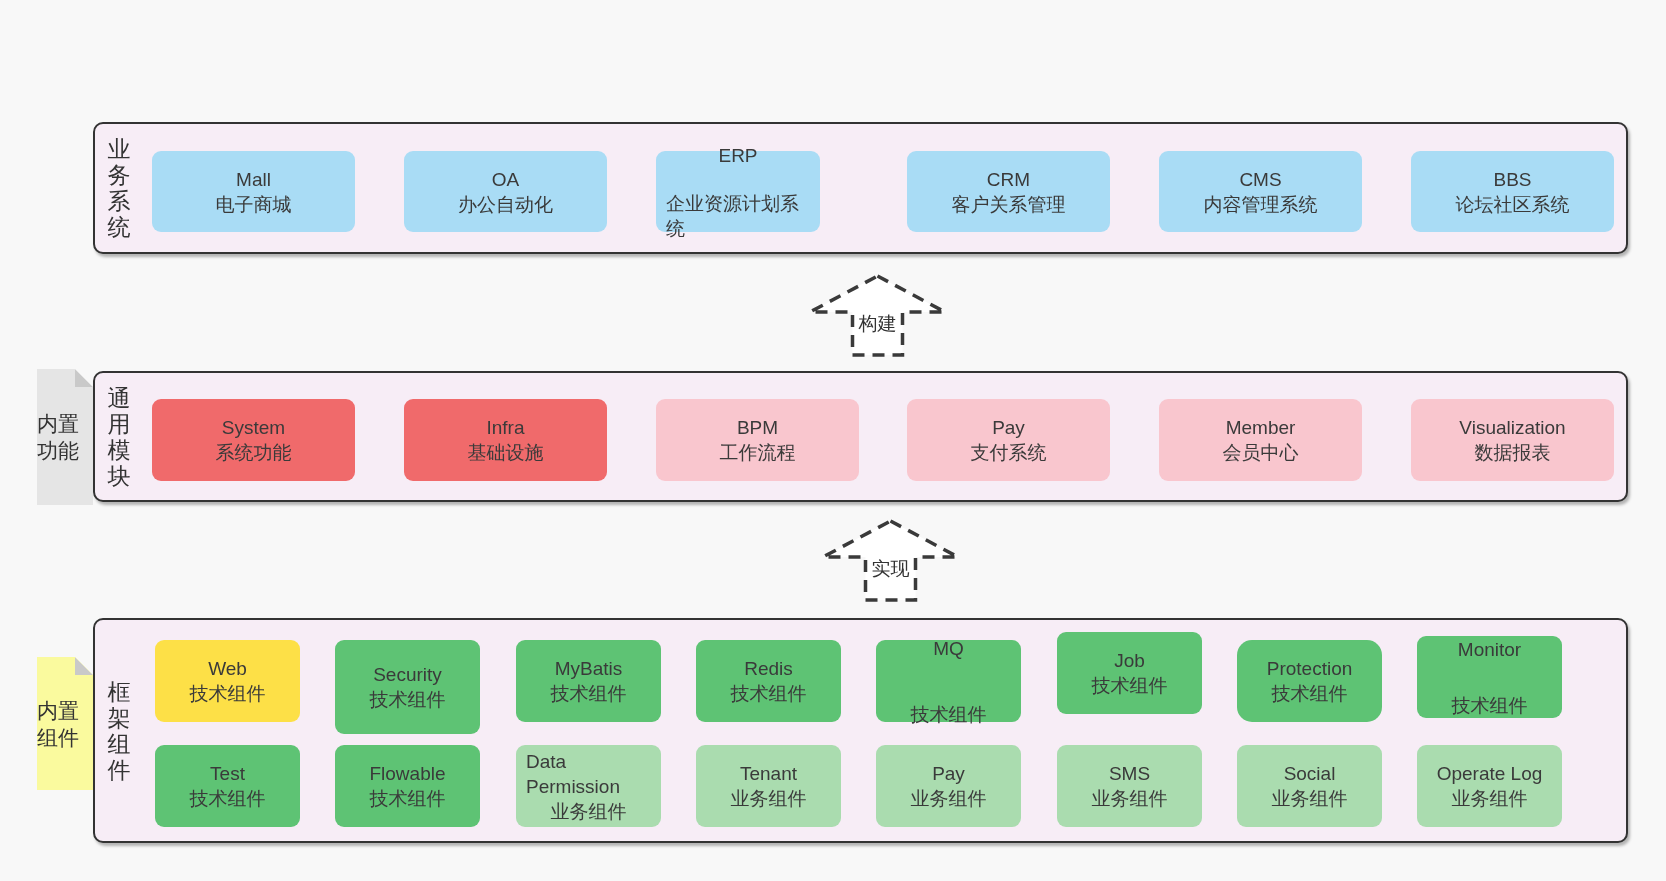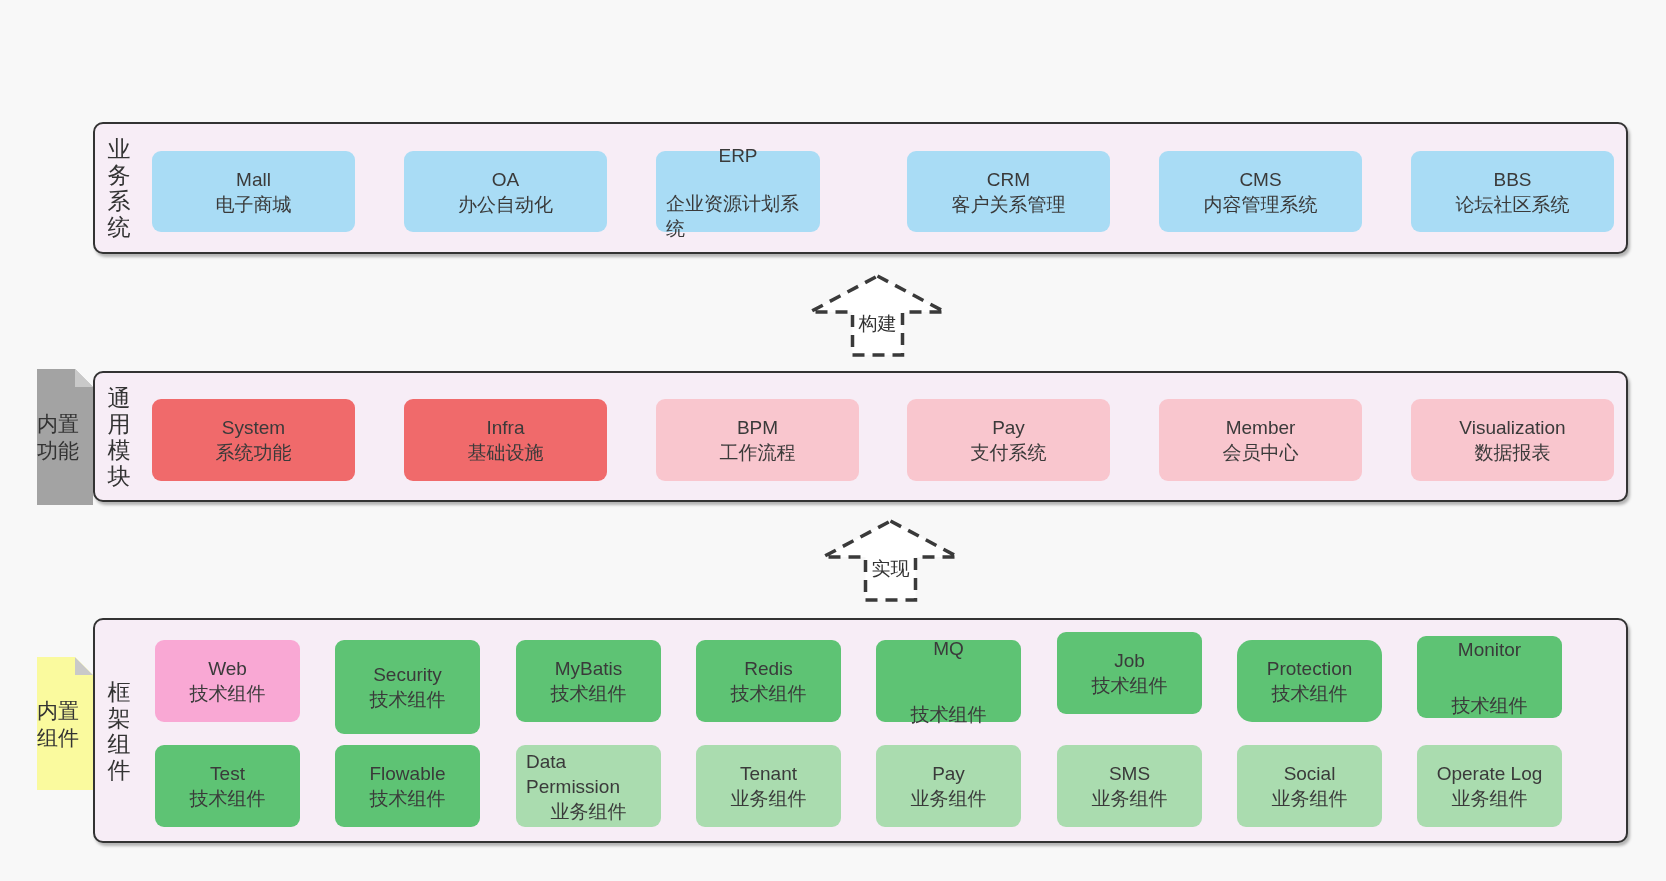--- a/index.html
+++ b/index.html
@@ -90,21 +90,21 @@
     </div>
 </div>
 
 <div class="arrow" id="arrow-build">
   <svg viewBox="0 0 141 85">
     <polygon points="70.5,3 138,39 95.5,39 95.5,82 45.5,82 45.5,39 3,39" fill="#ffffff" stroke="#3a3a3a" stroke-width="3.5" stroke-dasharray="12 8"></polygon>
   </svg>
   <div class="arrow-label">构建</div>
 </div>
 
-<div class="sticky" id="sticky-modules" style="background: #a3a3a3;">
+<div class="sticky" id="sticky-modules" style="background: #e5e5e5;">
   <div class="fold" style="background: rgb(201, 201, 201);"></div>
   <div class="sticky-text"><span>内</span><span>置</span><span>功</span><span>能</span></div>
 </div>
 <div class="panel" id="layer-modules" style="background: rgb(247, 237, 246); border-color: rgb(51, 51, 51);">
   <div class="vlabel">
       <span>通</span>
       <span>用</span>
       <span>模</span>
       <span>块</span>
     </div>
@@ -148,21 +148,21 @@
   <div class="sticky-text"><span>内</span><span>置</span><span>组</span><span>件</span></div>
 </div>
 <div class="panel" id="layer-components" style="background: rgb(247, 237, 246); border-color: rgb(51, 51, 51);">
   <div class="vlabel">
       <span>框</span>
       <span>架</span>
       <span>组</span>
       <span>件</span>
     </div>
   <div class="boxes">
-      <div class="box" style="left: 60px; top: 20px; width: 145px; height: 82px; background: #f9a8d4;">
+      <div class="box" style="left: 60px; top: 20px; width: 145px; height: 82px; background: #fde047;">
         <div>Web</div>
         <div>技术组件</div>
       </div>
       <div class="box" style="left: 240px; top: 20px; width: 145px; height: 94px; background: rgb(94, 195, 116);">
         <div>Security</div>
         <div>技术组件</div>
       </div>
       <div class="box" style="left: 421px; top: 20px; width: 145px; height: 82px; background: rgb(94, 195, 116);">
         <div>MyBatis</div>
         <div>技术组件</div>

